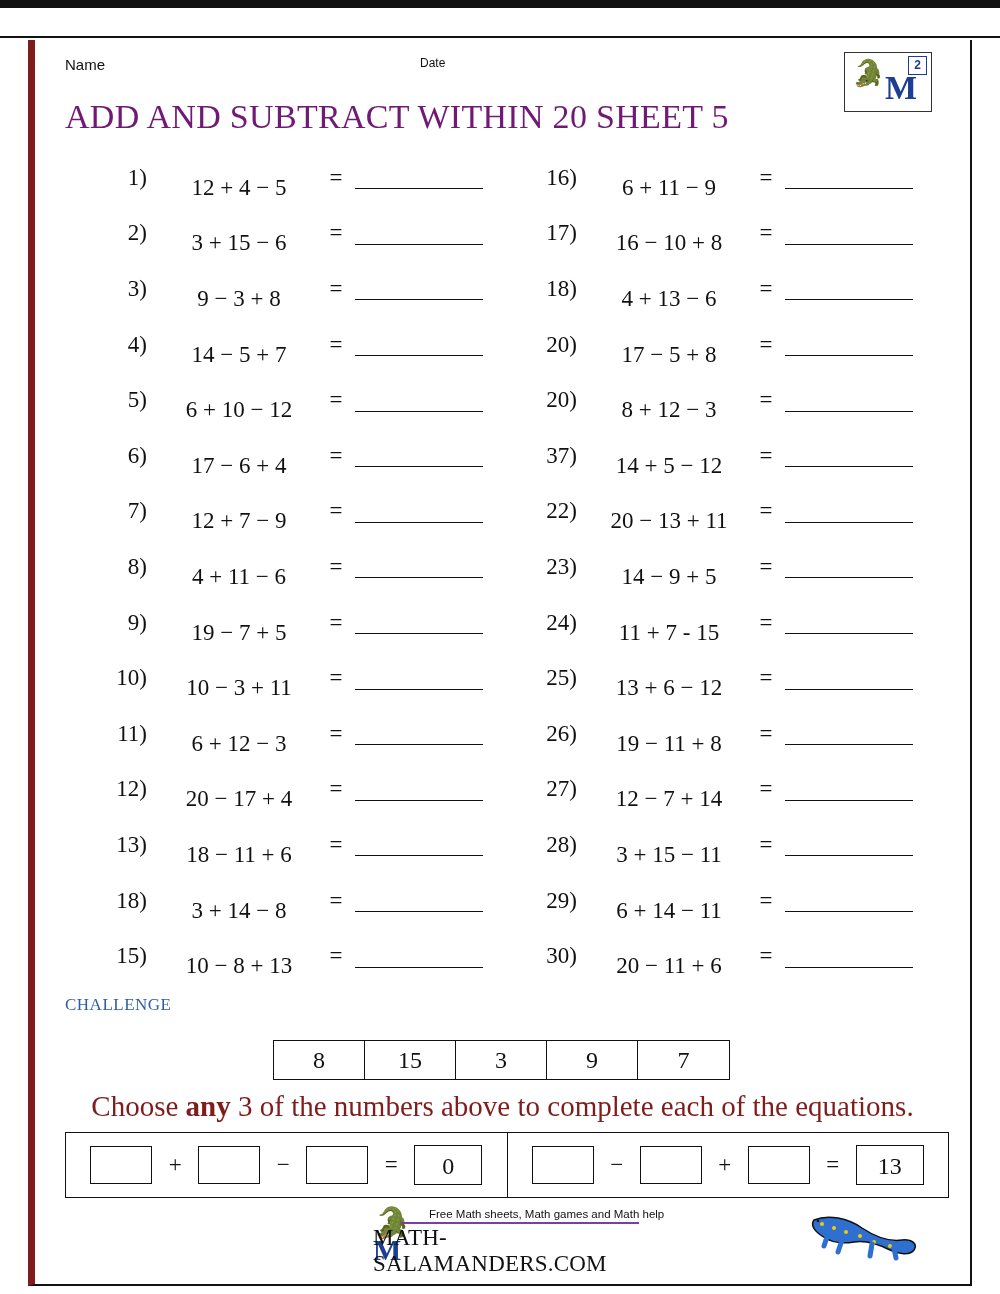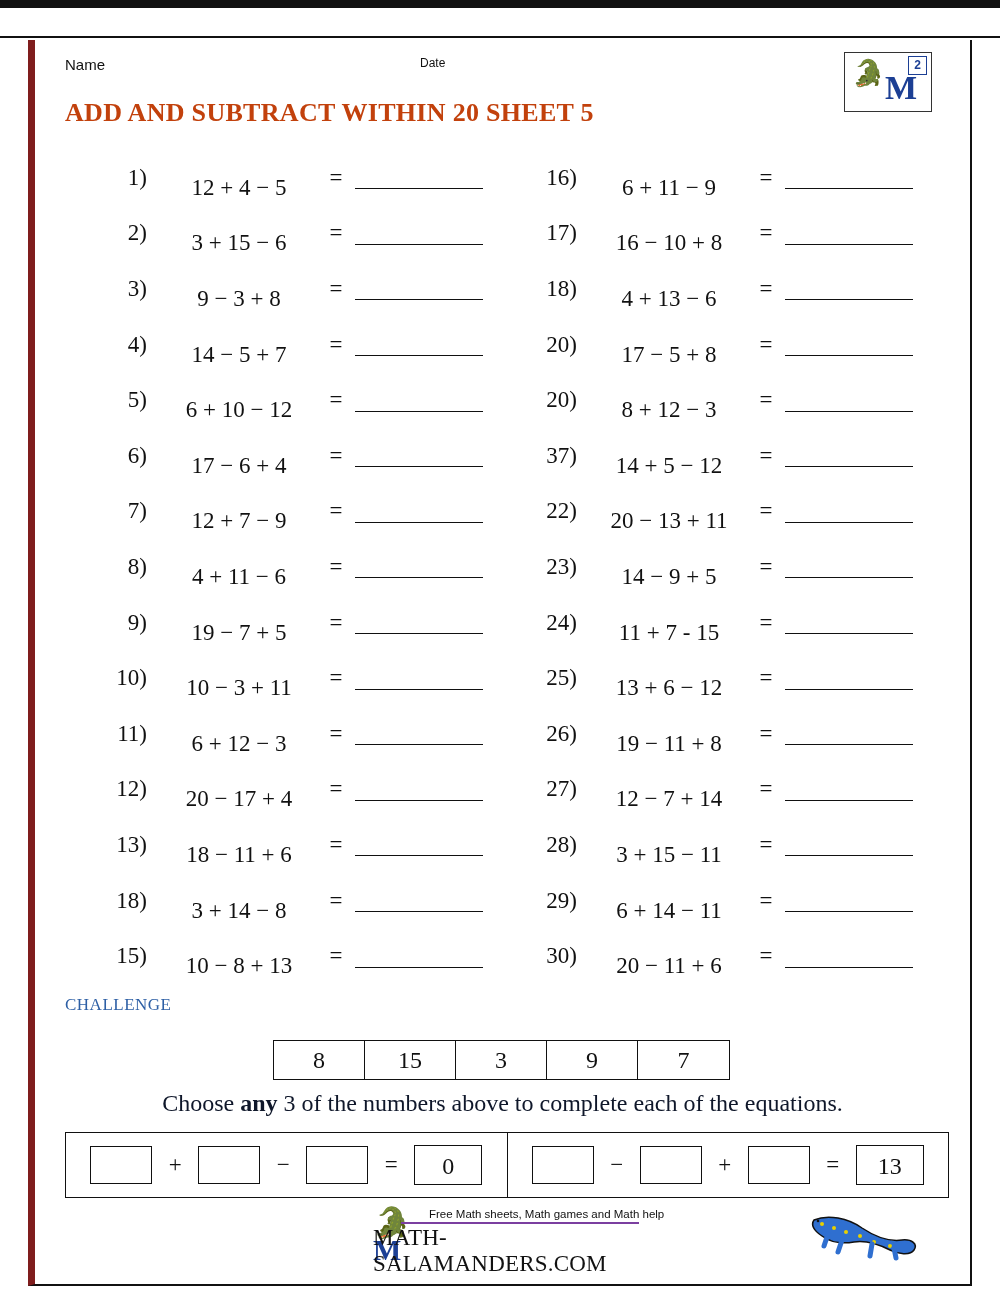--- a/index.html
+++ b/index.html
@@ -103,24 +103,23 @@
     font-size: 34px;
     line-height: 34px;
     color: #1c3f94;
     font-weight: bold;
   }
   .title {
     position: absolute;
     left: 30px;
     top: 58px;
     font-family: "Liberation Serif", serif;
-    font-size: 26px;
-    color: #c2410c;
+    font-size: 34px;
+    color: #701a75;
     letter-spacing: 0.3px;
-    font-weight: bold;
   }
   .columns {
     position: absolute;
     left: 0;
     top: 110px;
     width: 100%;
   }
   .col {
     position: absolute;
     top: 0;
@@ -184,22 +183,22 @@
     box-sizing: border-box;
   }
   .numbox:last-child { border-right: none; }
 
   .instruction {
     position: absolute;
     left: 0;
     top: 1050px;
     width: 100%;
     text-align: center;
-    font-size: 24px;
-    color: #0f172a;
+    font-size: 29px;
+    color: #7f1d1d;
   }
   .instruction b { font-weight: bold; }
 
   .eq-outer {
     position: absolute;
     left: 30px;
     top: 1092px;
     width: 884px;
     height: 66px;
     border: 1px solid #111;

